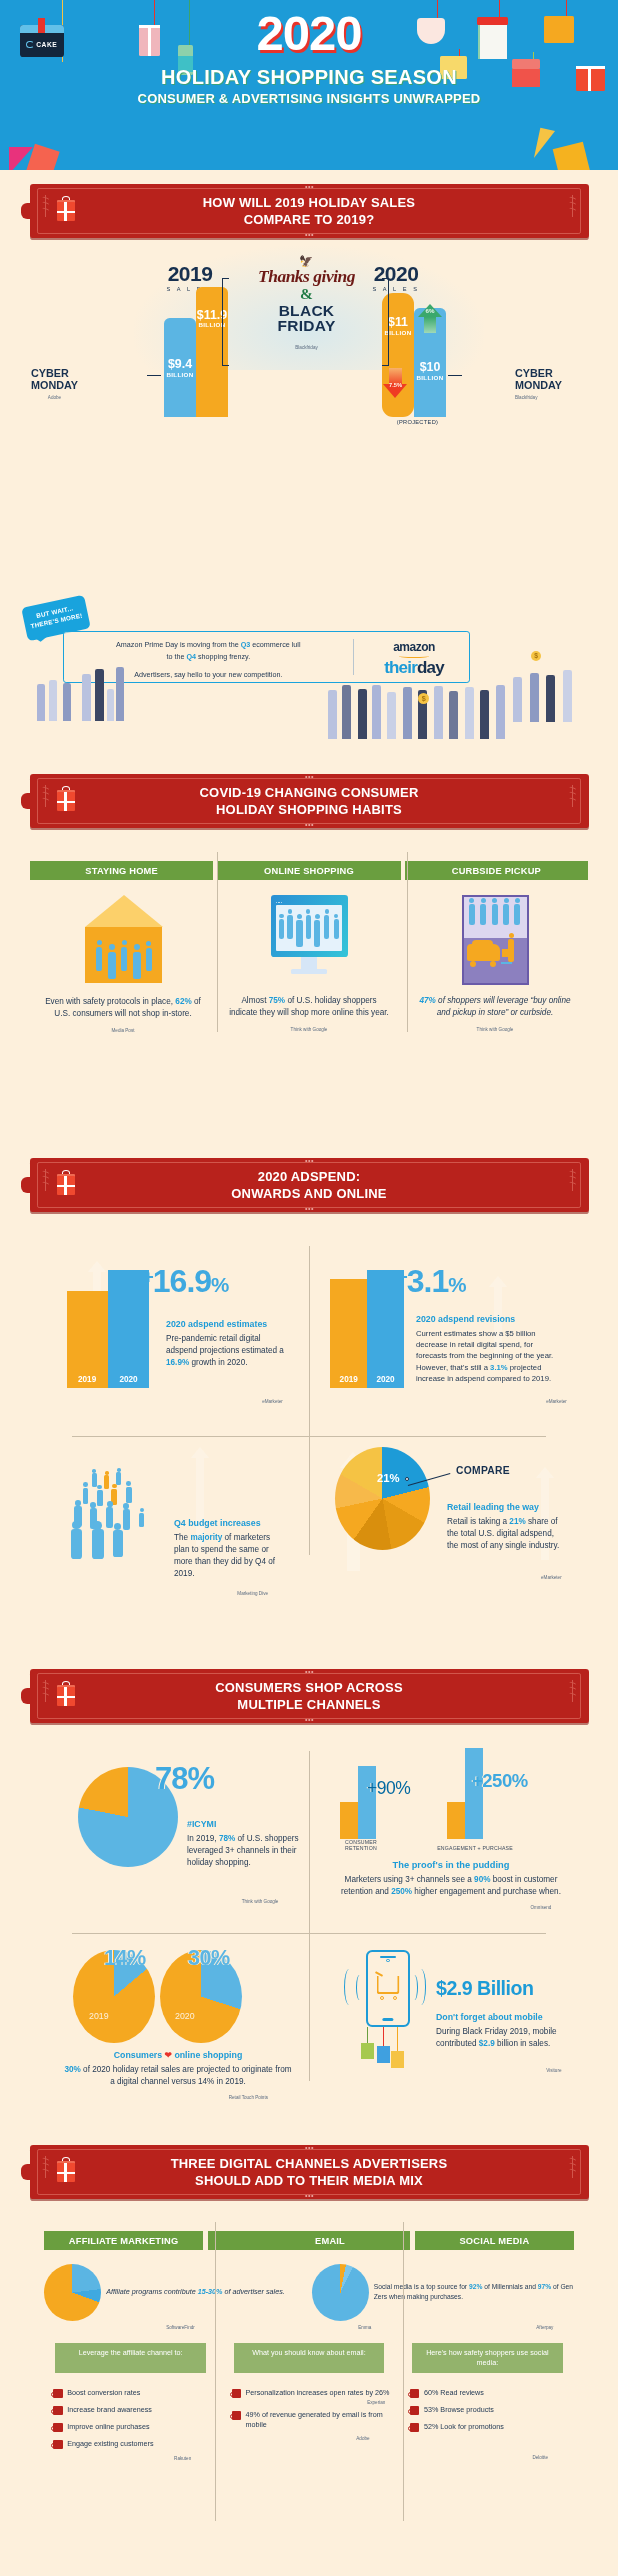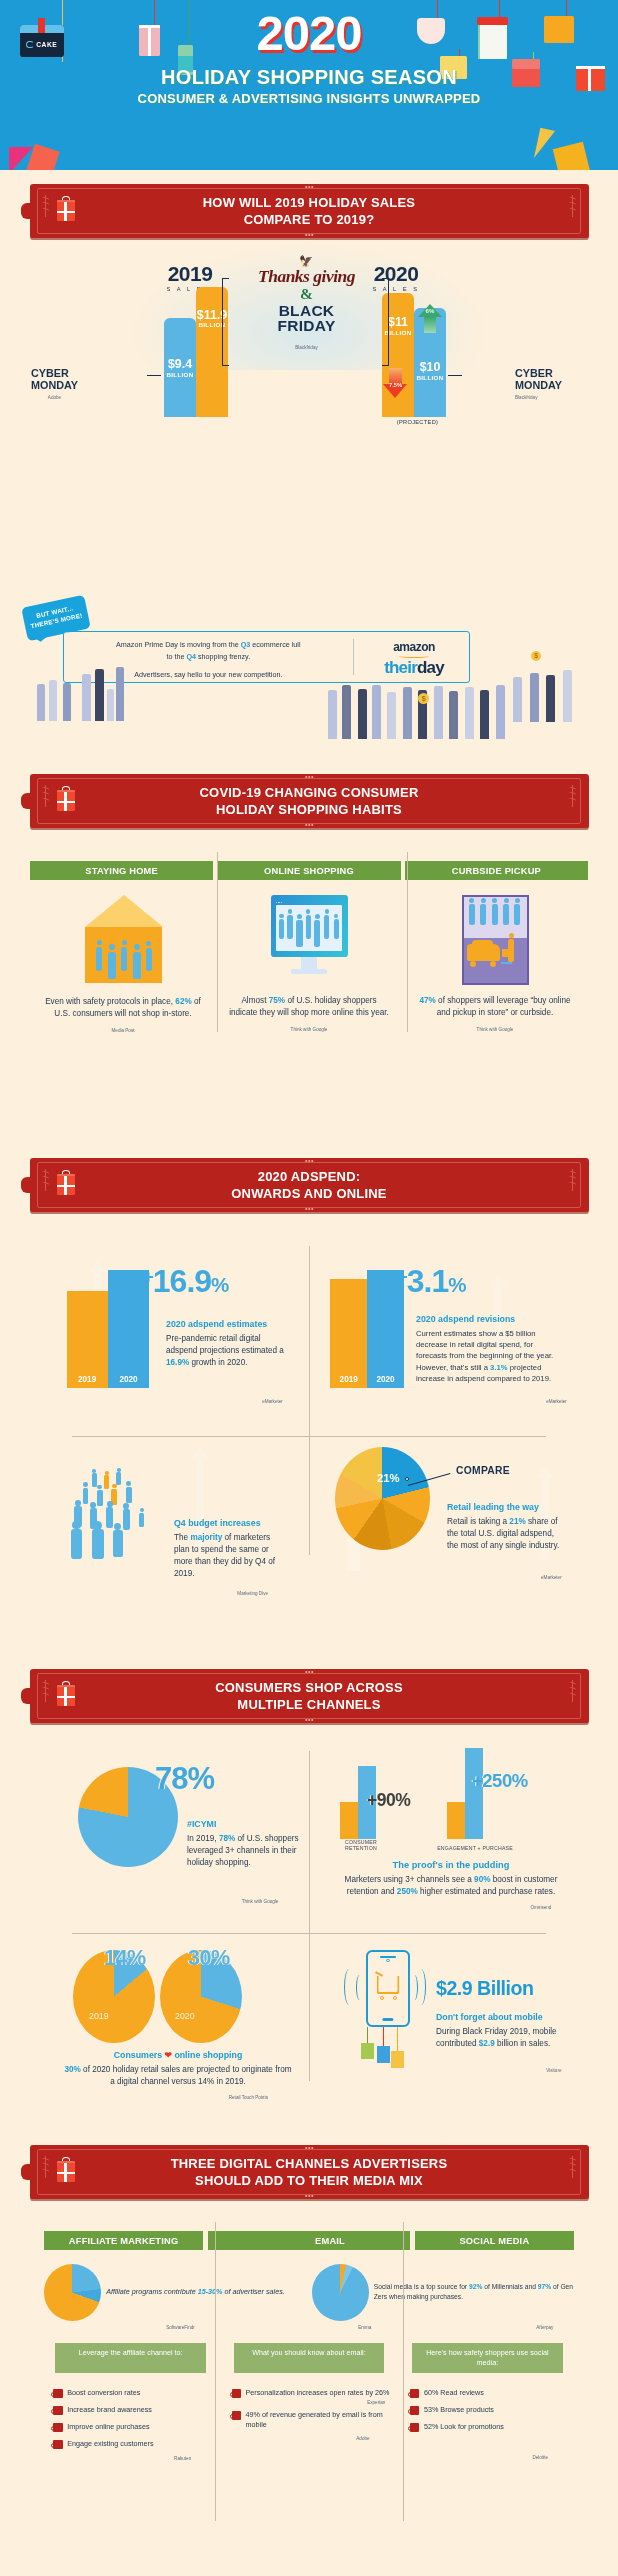--- a/index.html
+++ b/index.html
@@ -274,21 +274,21 @@
         <b>$9.4</b>
           <s>BILLION</s>
       </div>
     </div>
     <div class="bar" style="left:196px;bottom:25px;width:32px;height:130px;background:#f5a820;">
       <div class="val" style="top:21.6px;">
         <b>$11.9</b>
           <s>BILLION</s>
       </div>
     </div>
-    <div class="bar" style="left:382px;bottom:25px;width:32px;height:124px;background:#f5a820;">
+    <div class="bar" style="left:382px;bottom:25px;width:32px;height:124px;background:#f5a820;border-radius:11px;">
       <div class="val" style="top:23px;">
         <b>$11</b>
           <s>BILLION</s>
       </div>
     </div>
     <div class="bar" style="left:414px;bottom:25px;width:32px;height:109px;background:#5bb5e3;">
       <div class="val" style="top:53px;">
         <b>$10</b>
           <s>BILLION</s>
       </div>
@@ -509,21 +509,21 @@
           <div style="position:absolute;left:3.1px;top:6.2px;width:33px;height:16.5px;background:#f5a820;border-radius:4.1px 6.2px 2.1px 2.1px;"></div>
           <div style="position:absolute;left:8.2px;top:2.1px;width:21.6px;height:8.2px;background:#f5a820;border-radius:4.1px 4.1px 0 0;"></div>
           <div style="position:absolute;left:6.7px;top:23px;width:6.2px;height:6.2px;background:#f5a820;border-radius:50%;"></div>
           <div style="position:absolute;left:26px;top:23px;width:6.2px;height:6.2px;background:#f5a820;border-radius:50%;"></div>
           <div style="position:absolute;left:44px;top:1px;width:6.2px;height:23px;background:#f5a820;border-radius:2.1px;"></div>
           <div style="position:absolute;left:45px;top:-4.6px;width:5.2px;height:5.2px;background:#f5a820;border-radius:50%;"></div>
           <div style="position:absolute;left:38px;top:11.3px;width:6.7px;height:8.2px;background:#f5a820;"></div>
           <div style="position:absolute;left:37px;top:24px;width:11.3px;height:2.6px;background:#5bb5e3;"></div>
         </div>
       </div>
-      <div class="body-txt" style="text-align:center;margin-top:10.3px;padding:0 12.4px;">
+      <div class="body-txt" style="text-align:center;margin-top:10.3px;padding:0 12.4px;font-style:italic;">
         <b class="blue">47%</b><span> of shoppers will leverage “buy online and pickup in store” or curbside.</span>
       </div>
       <div class="srcc" style="margin-top:8.2px;">Think with Google</div>
     </div>
   </div>
 </div>
 
 <div style="position:absolute;top:1158px;left:0;width:618px;">
   <div class="banner">
     <div class="banner-inner"></div>
@@ -746,34 +746,34 @@
         </div>
       </div>
     </div>
     <div class="src" style="margin-top:8.2px;padding-right:20.6px;">Think with Google</div>
   </div>
 
   <div style="position:absolute;left:330px;top:98px;width:242px;">
     <div style="position:relative;height:93px;">
       <div style="position:absolute;left:10.3px;bottom:20.6px;width:17.5px;height:37px;background:#f5a820;"></div>
       <div style="position:absolute;left:28px;bottom:20.6px;width:17.5px;height:73px;background:#5bb5e3;"></div>
-      <div style="position:absolute;left:37px;bottom:49px;font-size:17.5px;font-weight:bold;color:#404040;letter-spacing:-0.5px;
+      <div style="position:absolute;left:37px;bottom:61px;font-size:17.5px;font-weight:normal;color:#0369a1;letter-spacing:-0.5px;
            text-shadow:-1px 0 0 #fdf0dc;">+90%</div>
       <div style="position:absolute;left:0;bottom:9.3px;width:62px;text-align:center;font-size:5.2px;color:#3c4a5e;letter-spacing:0.2px;">CONSUMER RETENTION</div>
 
       <div style="position:absolute;left:117px;bottom:20.6px;width:17.5px;height:37px;background:#f5a820;"></div>
       <div style="position:absolute;left:135px;bottom:20.6px;width:17.5px;height:91px;background:#5bb5e3;"></div>
       <div style="position:absolute;left:142px;bottom:68px;font-size:18.5px;font-weight:bold;color:#3fa9e0;letter-spacing:-0.5px;
            text-shadow:-1px 0 0 #fdf0dc;">+250%</div>
       <div style="position:absolute;left:96px;bottom:9.3px;width:98px;text-align:center;font-size:5.2px;color:#3c4a5e;letter-spacing:0.2px;">ENGAGEMENT + PURCHASE</div>
     </div>
     <div style="text-align:center;">
       <div class="hd-blue" style="font-size:9.3px;">The proof's in the pudding</div>
       <div class="body-txt" style="padding:0 7.2px;">
-        <span>Marketers using 3+ channels see a </span><b class="blue">90%</b><span> boost in customer retention and </span><b class="blue">250%</b><span> higher estimated and purchase rates.</span>
+        <span>Marketers using 3+ channels see a </span><b class="blue">90%</b><span> boost in customer retention and </span><b class="blue">250%</b><span> higher engagement and purchase when.</span>
       </div>
     </div>
     <div class="src" style="margin-top:7.2px;padding-right:20.6px;">Omnisend</div>
   </div>
 
   <div style="position:absolute;left:57px;top:281px;width:242px;">
     <div style="position:relative;height:98px;">
       <div class="pie" style="position:absolute;left:15.5px;top:0;width:82px;height:93px;
            background:conic-gradient(#5bb5e3 0deg 50deg, #f5a820 50deg 360deg);"></div>
       <div style="position:absolute;left:47px;top:-5.2px;font-size:21.6px;font-weight:bold;color:#5bb5e3;letter-spacing:-0.5px;

